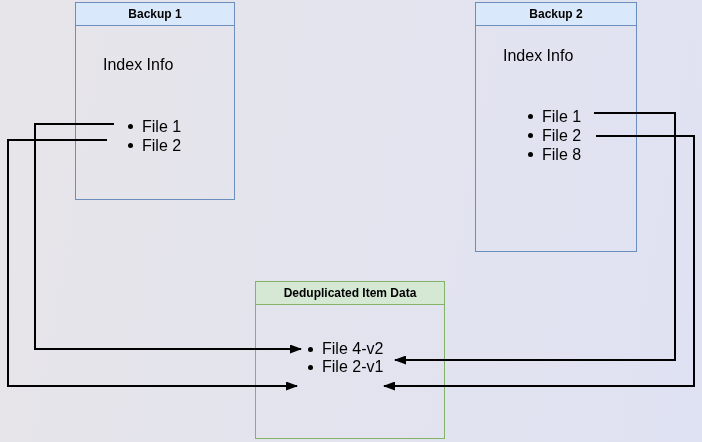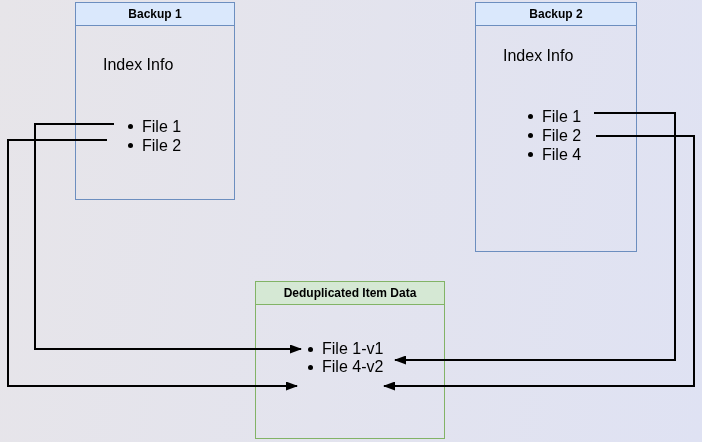--- a/index.html
+++ b/index.html
@@ -114,35 +114,35 @@
         <li>
           <span class="bullet"></span>
           <span>File 1</span>
         </li>
         <li>
           <span class="bullet"></span>
           <span>File 2</span>
         </li>
         <li>
           <span class="bullet"></span>
-          <span>File 4</span>
+          <span>File 8</span>
         </li>
       </ul>
   </div>
 
   <div class="node green" id="dedup">
     <div class="node-header">Deduplicated Item Data</div>
     <ul class="file-list">
         <li>
           <span class="bullet"></span>
-          <span>File 1-v1</span>
+          <span>File 4-v2</span>
         </li>
         <li>
           <span class="bullet"></span>
-          <span>File 4-v2</span>
+          <span>File 2-v1</span>
         </li>
       </ul>
   </div>
 
   <svg id="arrow-layer" viewBox="0 0 702 442" xmlns="http://www.w3.org/2000/svg">
     <defs>
       <marker id="arrowhead" markerUnits="userSpaceOnUse" markerWidth="12" markerHeight="9" refX="11" refY="4.5" orient="auto">
         <path d="M0,0 L12,4.5 L0,9 Z" fill="#000"></path>
       </marker>
     </defs>

